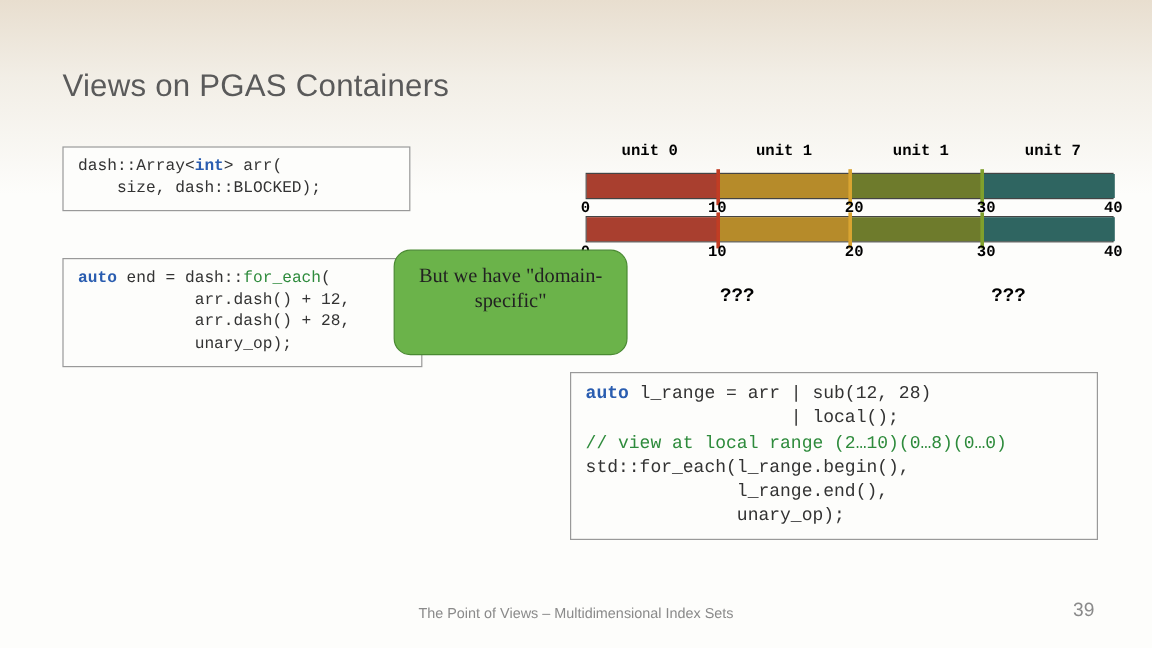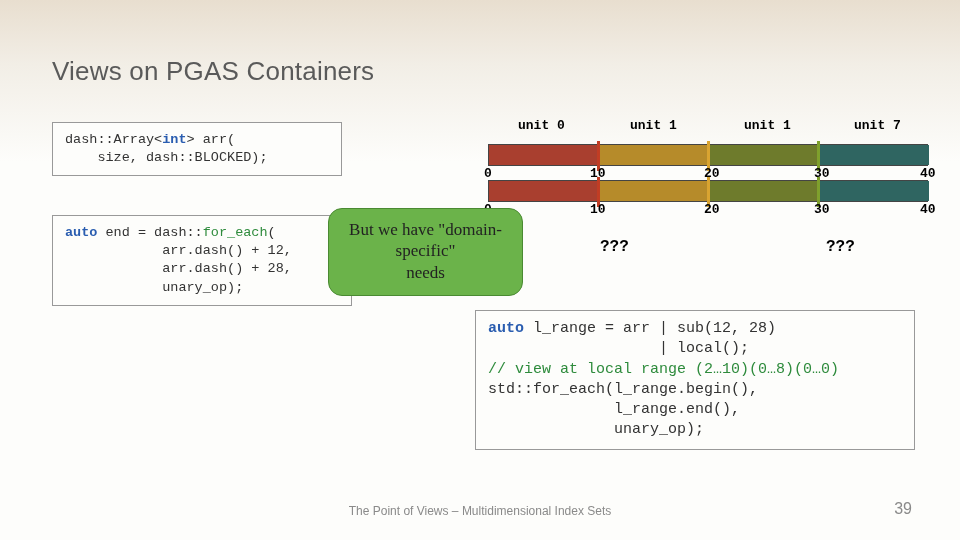--- a/index.html
+++ b/index.html
@@ -167,21 +167,20 @@
     <span style="left:428px;">40</span>
   </div>
 
   <div class="qq" style="left:108px; top:120px;">???</div>
   <div class="qq" style="left:334px; top:120px;">???</div>
 </div>
 
 <div class="callout">
   <div>But we have "domain-</div>
   <div>specific"</div>
-  <div>needs</div>
 </div>
 
 <div class="codebox cb3"><span class="kw-blue">auto</span><span> l_range = arr | sub(12, 28)</span>
 <span>                   | local();</span>
 <span class="kw-green">// view at local range (2…10)(0…8)(0…0)</span>
 <span>std::for_each(l_range.begin(),</span>
 <span>              l_range.end(),</span>
 <span>              unary_op);</span></div>
 
 <div class="footer">The Point of Views – Multidimensional Index Sets</div>

